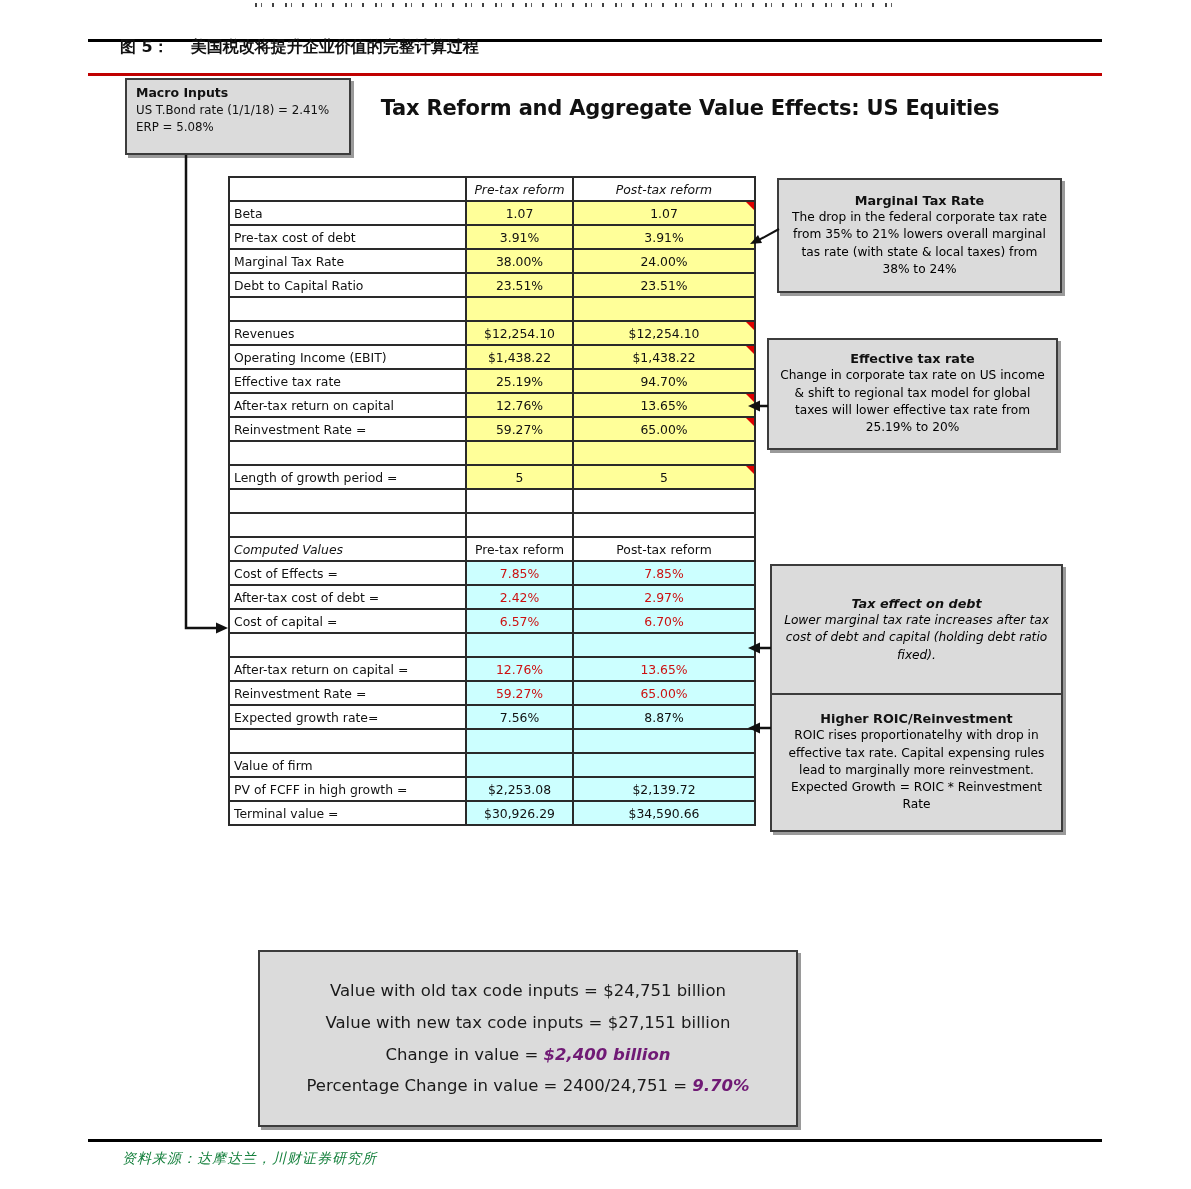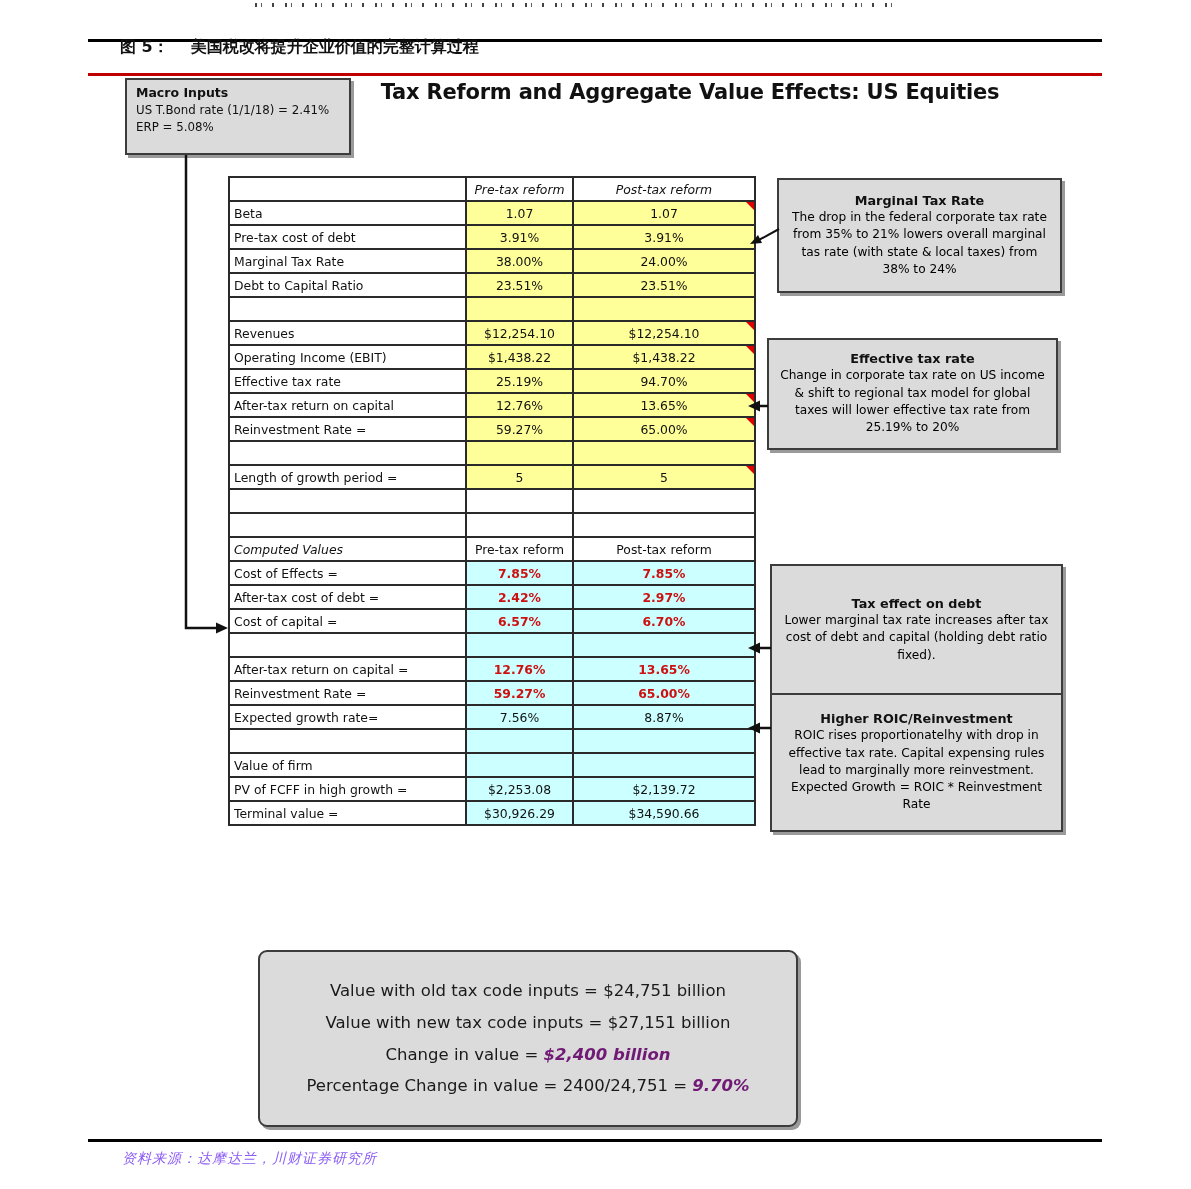--- a/index.html
+++ b/index.html
@@ -20,60 +20,60 @@
   #fig-header{position:absolute;left:120px;top:37px;font-size:16px;font-weight:bold;display:flex;gap:22px;}
 
   
   .grey-box{position:absolute;background:var(--box-bg,#dbdbdb);border:2px solid #3c3c3c;
             box-shadow:3px 3px 0 #9a9a9a;box-sizing:border-box;}
   #macro-box{left:125px;top:78px;width:226px;height:77px;padding:5px 9px;}
   #macro-box .t{font-weight:bold;font-size:12.5px;margin-bottom:2px;}
   #macro-box .l{font-size:11.8px;line-height:1.45;}
 
   
-  #chart-title{position:absolute;left:340px;top:80px;width:700px;text-align:center;
+  #chart-title{position:absolute;left:340px;top:96px;width:700px;text-align:center;
                font-size:21px;font-weight:bold;letter-spacing:-0.2px;}
 
   
   #model-table{position:absolute;left:228px;top:176px;border-collapse:collapse;table-layout:fixed;}
   #model-table td{border:2px solid #2a2a2a;height:22px;font-size:12.4px;padding:0 4px;
                   white-space:nowrap;overflow:hidden;vertical-align:middle;box-sizing:content-box;}
   td.label{width:227px;text-align:left;background:#fff;}
   td.val{text-align:center;position:relative;}
   td.v1{width:97px;}
   td.v2{width:172px;}
   td.y{background:var(--input-fill,#ffff99);}
   td.c{background:var(--computed-fill,#ccffff);}
-  td.r{color:var(--value-red,#cc1111);font-weight:bold;}
+  td.r{color:var(--value-red,#cc1111);}
   td.b{font-weight:bold;}
   td.it{font-style:italic;}
   td.mk::after{content:"";position:absolute;top:0;right:0;
                border-top:8px solid var(--marker-red,#dd0000);border-left:8px solid transparent;}
 
   
   .callout{display:flex;flex-direction:column;justify-content:center;text-align:center;padding:4px 8px;}
   .callout .ct{font-weight:bold;font-size:12.8px;margin-bottom:1px;}
   .callout .cb{font-size:12.2px;line-height:1.42;color:#000000;}
   #callout-marginal{left:777px;top:178px;width:285px;height:115px;}
   #callout-effective{left:767px;top:338px;width:291px;height:112px;}
-  #callout-taxdebt{left:770px;top:564px;width:293px;height:132px;}
+  #callout-taxdebt{left:770px;top:564px;width:293px;height:132px;font-style:italic;}
   #callout-roic{left:770px;top:693px;width:293px;height:139px;}
 
   
   #summary-box{left:258px;top:950px;width:540px;height:177px;display:flex;flex-direction:column;
-               justify-content:center;text-align:center;gap:6px;padding:6px 0;border-radius:9px;}
+               justify-content:center;text-align:center;gap:6px;padding:6px 0;}
   #summary-box .sl{font-size:16.5px;line-height:1.55;color:#1a1a1a;}
   #summary-box .sl b{font-weight:bold;color:#701a75;font-style:italic;}
 
   
   #connectors{position:absolute;left:0;top:0;pointer-events:none;}
 
   
   #source-line{position:absolute;left:122px;top:1150px;font-size:14px;font-style:italic;
-               font-family:"DejaVu Serif","Liberation Serif",serif;color:#8b5cf6;letter-spacing:1px;}
+               font-family:"DejaVu Serif","Liberation Serif",serif;color:#15803d;letter-spacing:1px;}
 </style>
 </head>
 <body>
 
 <div id="page">
 
   <div id="clip-line"></div>
 
   <div class="rule black" style="top:39px"></div>
 

